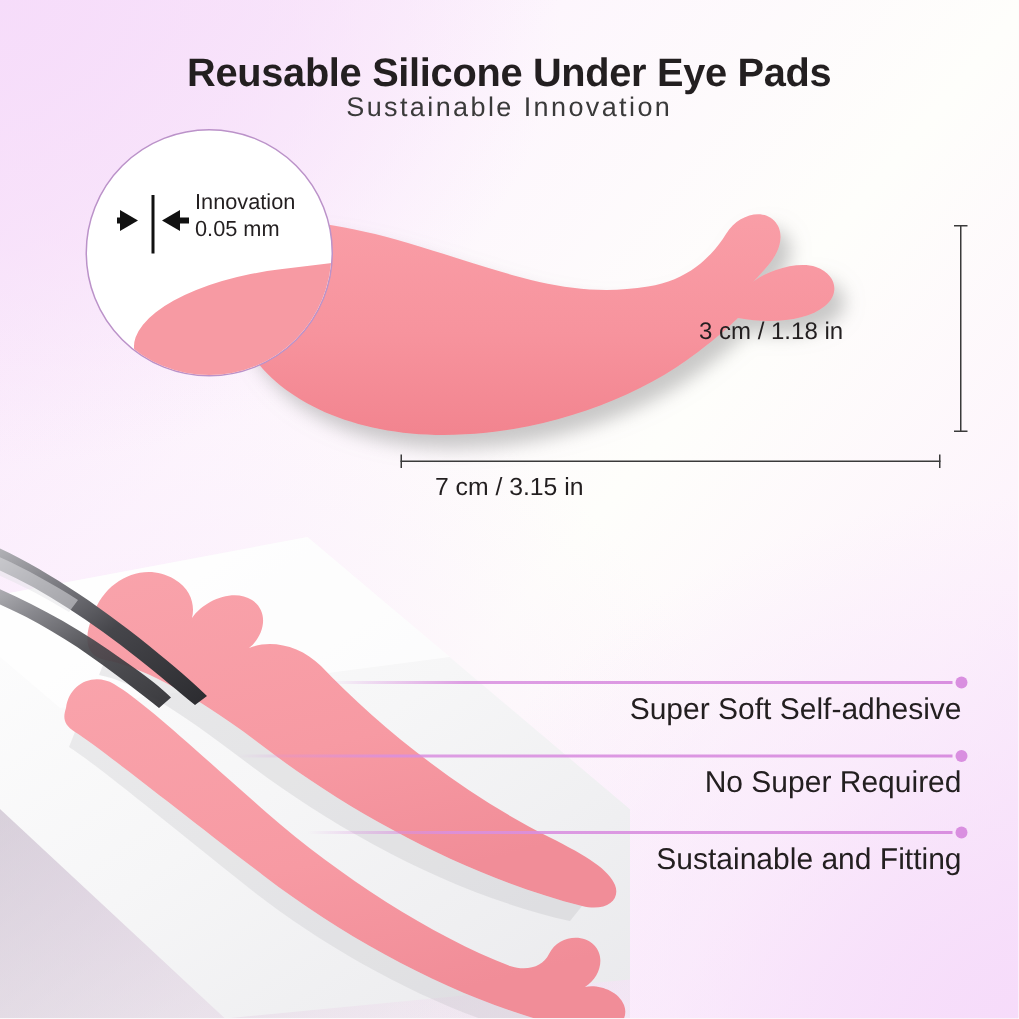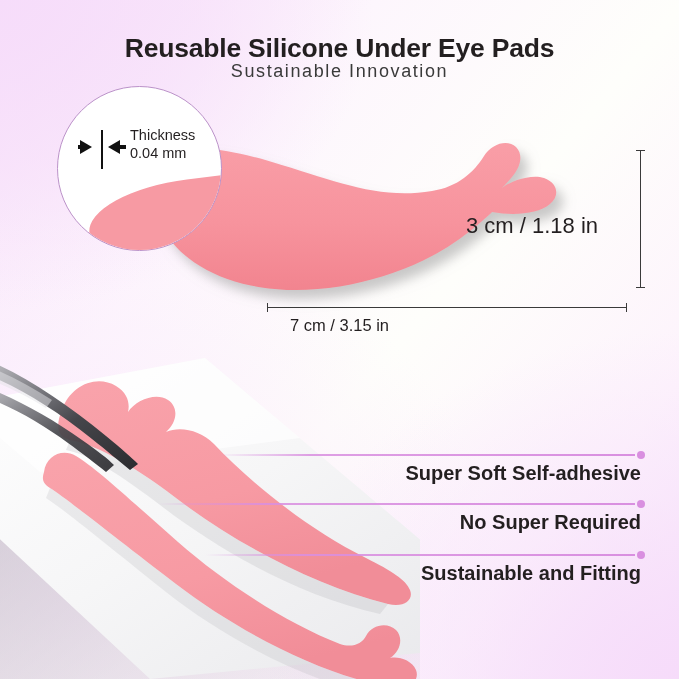--- a/index.html
+++ b/index.html
@@ -159,21 +159,21 @@
     height: 1px;
     background: #3a3a3a;
   }
   .dim-v::before { top: 0; }
   .dim-v::after  { bottom: 0; }
 
   .label-height {
     position: absolute;
     left: 466px;
     top: 213px;
-    font-size: 22px;
+    font-size: 16px;
     color: #231f20;
     white-space: nowrap;
     z-index: 6;
   }
   .label-width {
     position: absolute;
     left: 0; right: 0;
     top: 316px;
     text-align: center;
     font-size: 16.5px;
@@ -211,21 +211,21 @@
     top: -3px;
     width: 8px;
     height: 8px;
     border-radius: 50%;
     background: #d98fe0;
   }
   .feature-text {
     position: absolute;
     right: 38px;
     font-size: 20px;
-    font-weight: bold;
+    font-weight: normal;
     color: #231f20;
     text-align: right;
     white-space: nowrap;
     z-index: 7;
   }
 </style>
 </head>
 <body>
 
 <div id="page">
@@ -271,22 +271,22 @@
 
   <div class="magnifier">
     <div class="mag-pad"></div>
     <div class="thickness-group">
       <div class="arrow-stem-l"></div>
       <div class="arrow-left"></div>
       <div class="thickness-bar"></div>
       <div class="arrow-right"></div>
       <div class="arrow-stem-r"></div>
       <div class="thickness-text">
-        <div>Thickness</div>
-        <div>0.04 mm</div>
+        <div>Innovation</div>
+        <div>0.05 mm</div>
       </div>
     </div>
   </div>
 
   <div class="photo">
     <svg viewBox="0 0 420 327" width="420" height="327" xmlns="http://www.w3.org/2000/svg">
       <defs>
         <linearGradient id="cardGrad" x1="0" y1="0" x2="1" y2="1">
           <stop offset="0%" stop-color="#ffffff"></stop>
           <stop offset="50%" stop-color="#f6f6f7"></stop>

